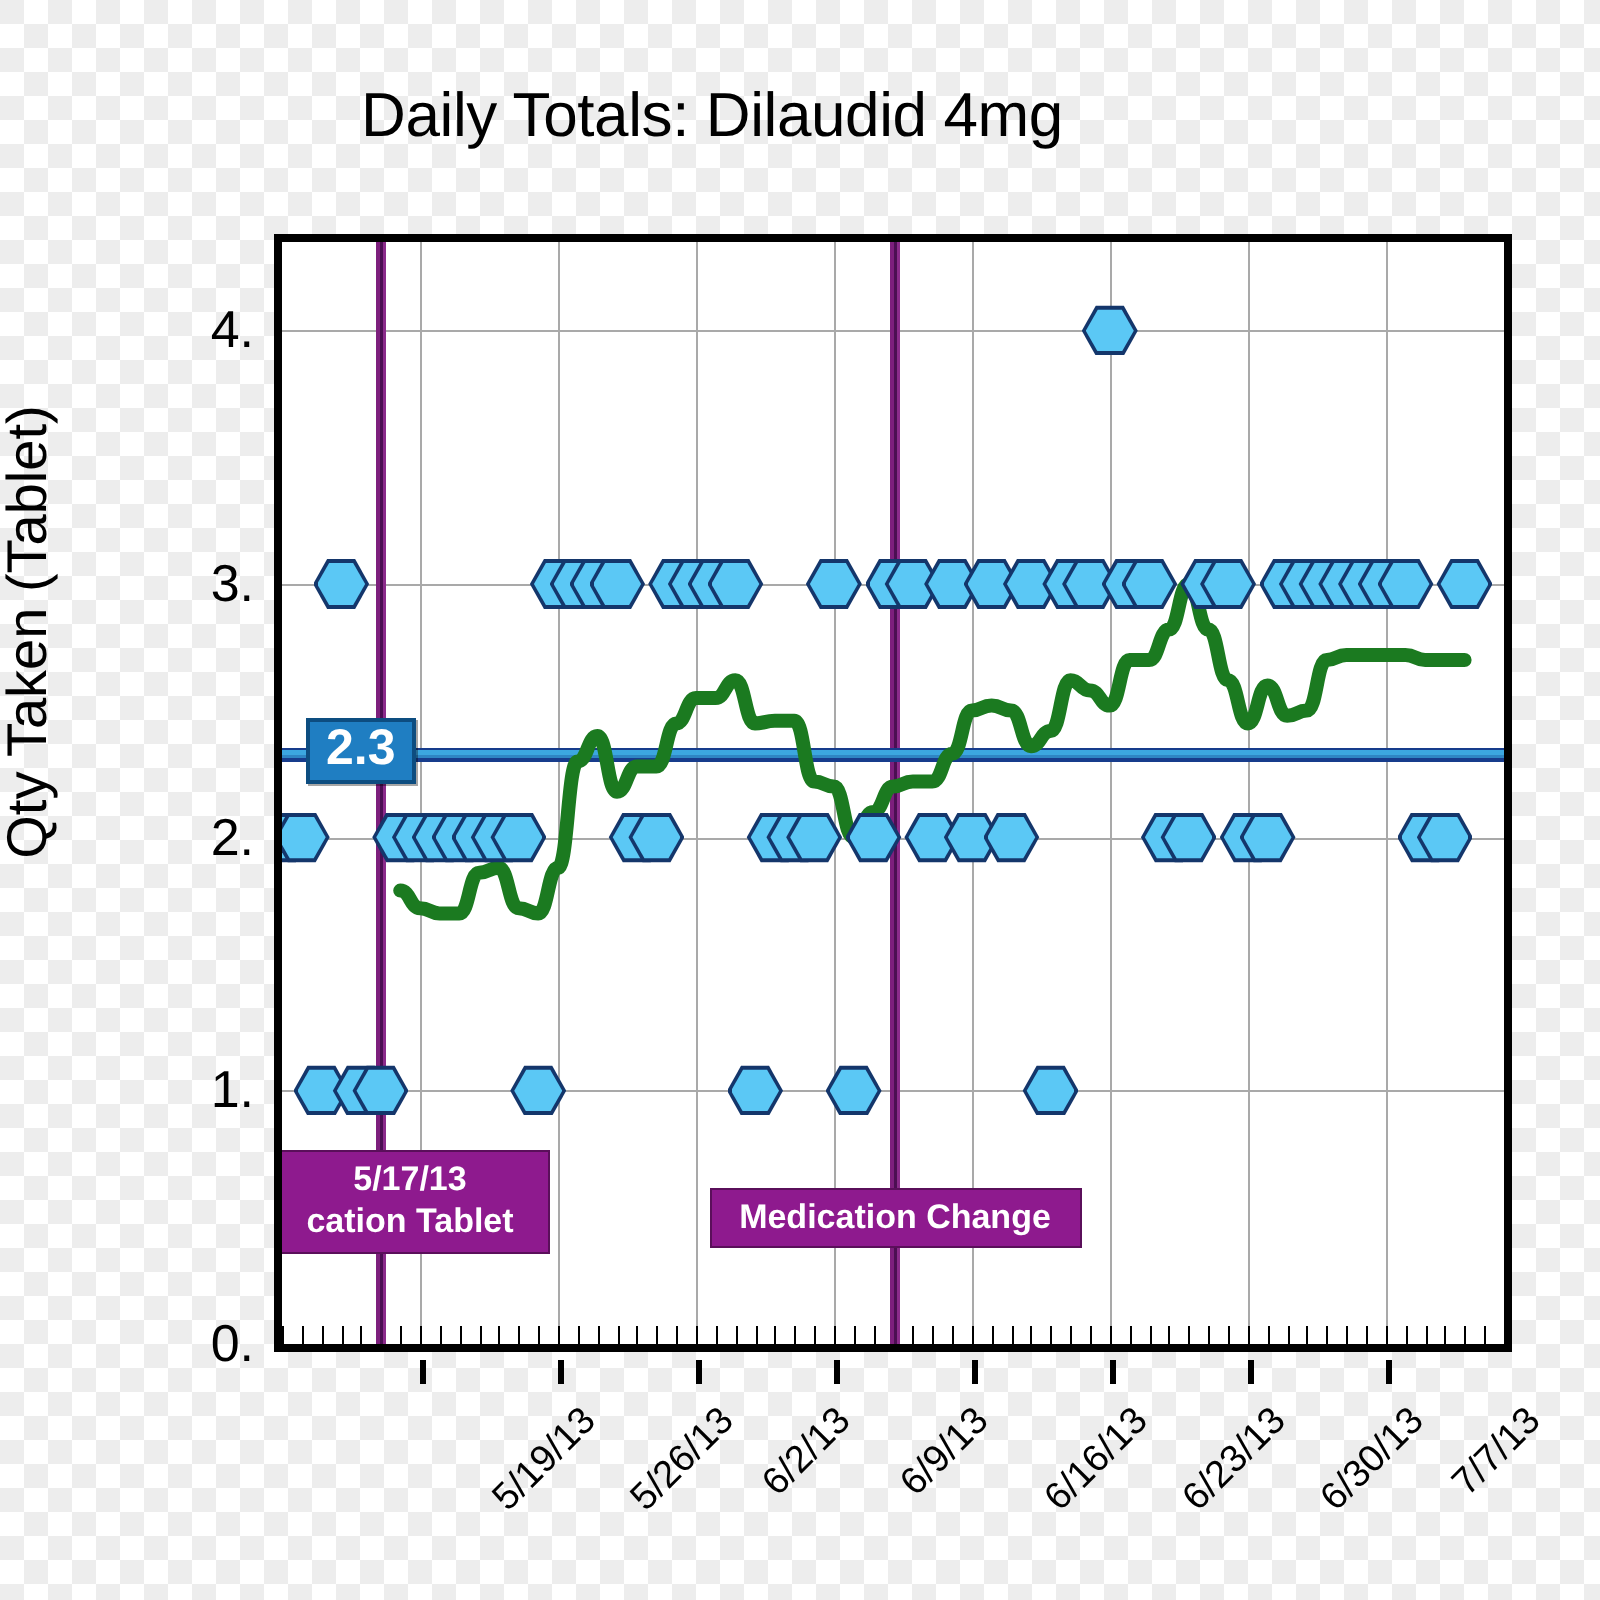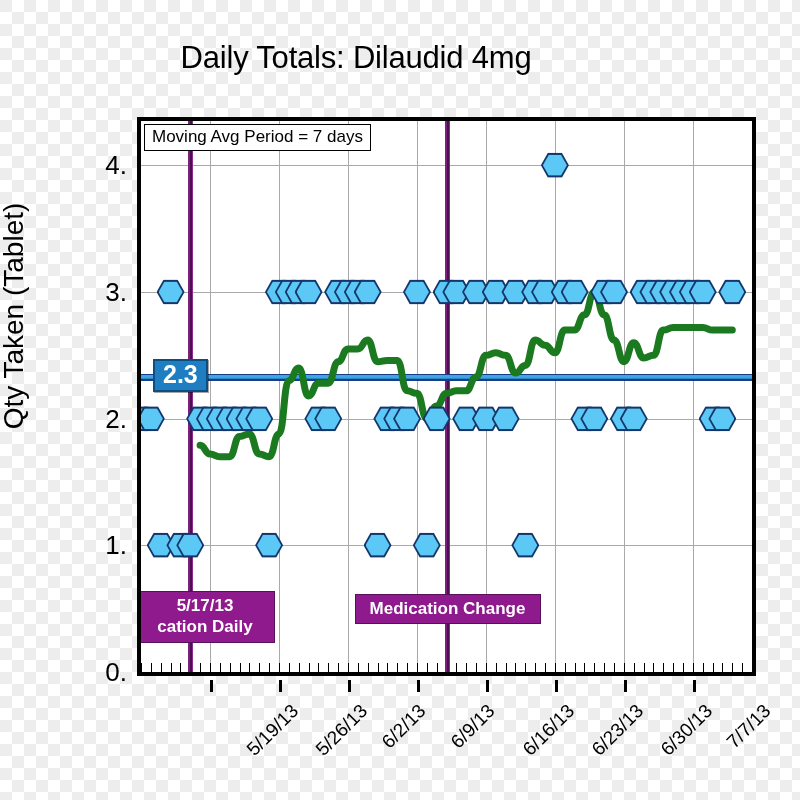--- a/index.html
+++ b/index.html
@@ -360,26 +360,25 @@
           <div class="hexo" style="left: 571.581px; top: 297.667px;"></div>
           <div class="hex" style="left: 571.581px; top: 297.667px; width: 24px; height: 21px;"></div>
           <div class="hexo" style="left: 581.435px; top: 297.667px;"></div>
           <div class="hex" style="left: 581.435px; top: 297.667px; width: 24px; height: 21px;"></div>
           <div class="hexo" style="left: 591.29px; top: 171px;"></div>
           <div class="hex" style="left: 591.29px; top: 171px; width: 24px; height: 21px;"></div>
         </div>
 
       <div class="refbadge" id="refbadge" style="left: 12px; top: 237.867px;">2.3</div>
 
-      <div class="notebox">Moving Avg Period = 7 days</div>
 
       <div id="banners">
-          <div class="banner" style="top: 470px; left: -6px; width: 140px;">
+          <div class="banner" style="top: 454px; left: -6px; width: 140px;">
             <div>5/17/13</div>
-            <div>cation Daily</div>
+            <div>cation Tablet</div>
           </div>
           <div class="banner" style="top: 473px; left: 213.5px; width: 186px;">
             <div>Medication Change</div>
           </div>
         </div>
     </div>
   </div>
 </div>
 
 </body></html>

